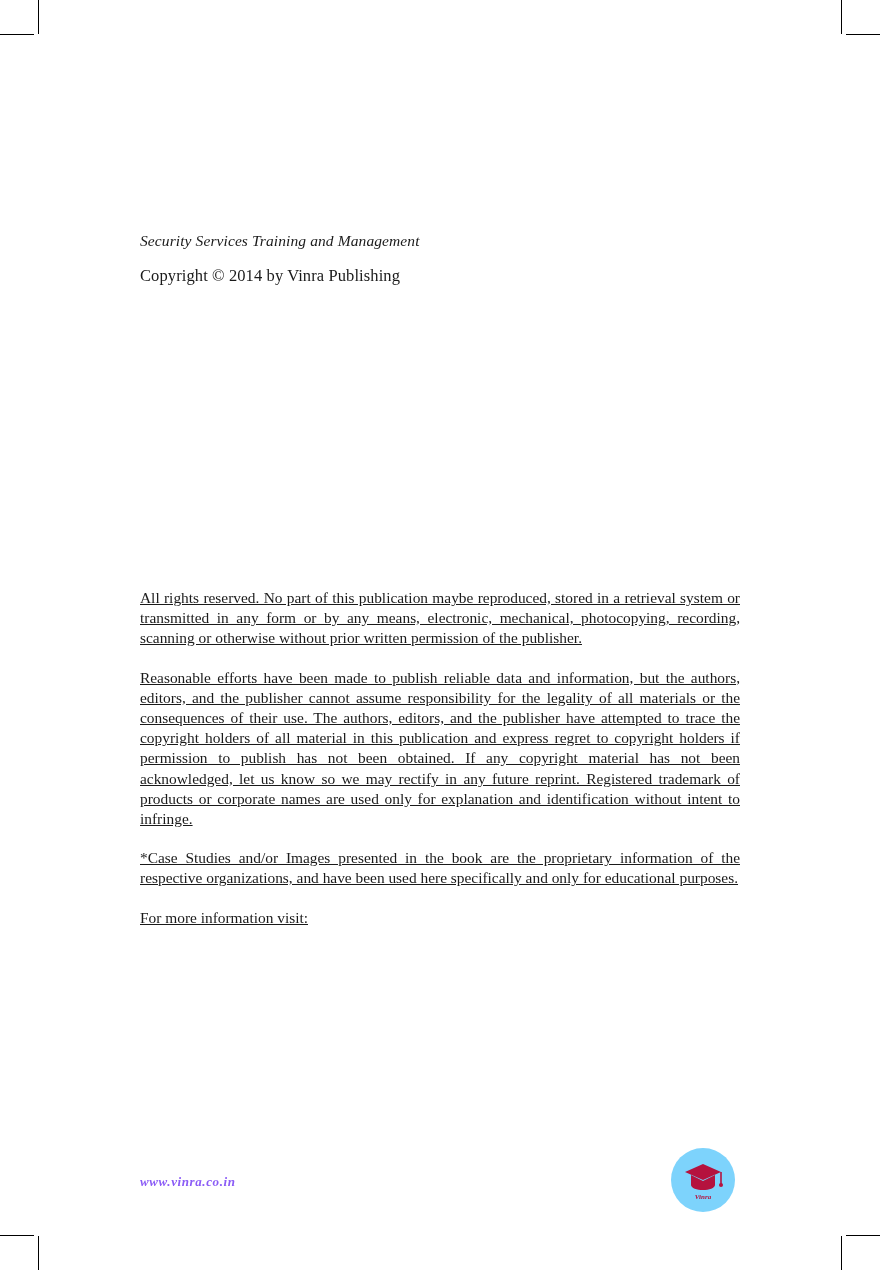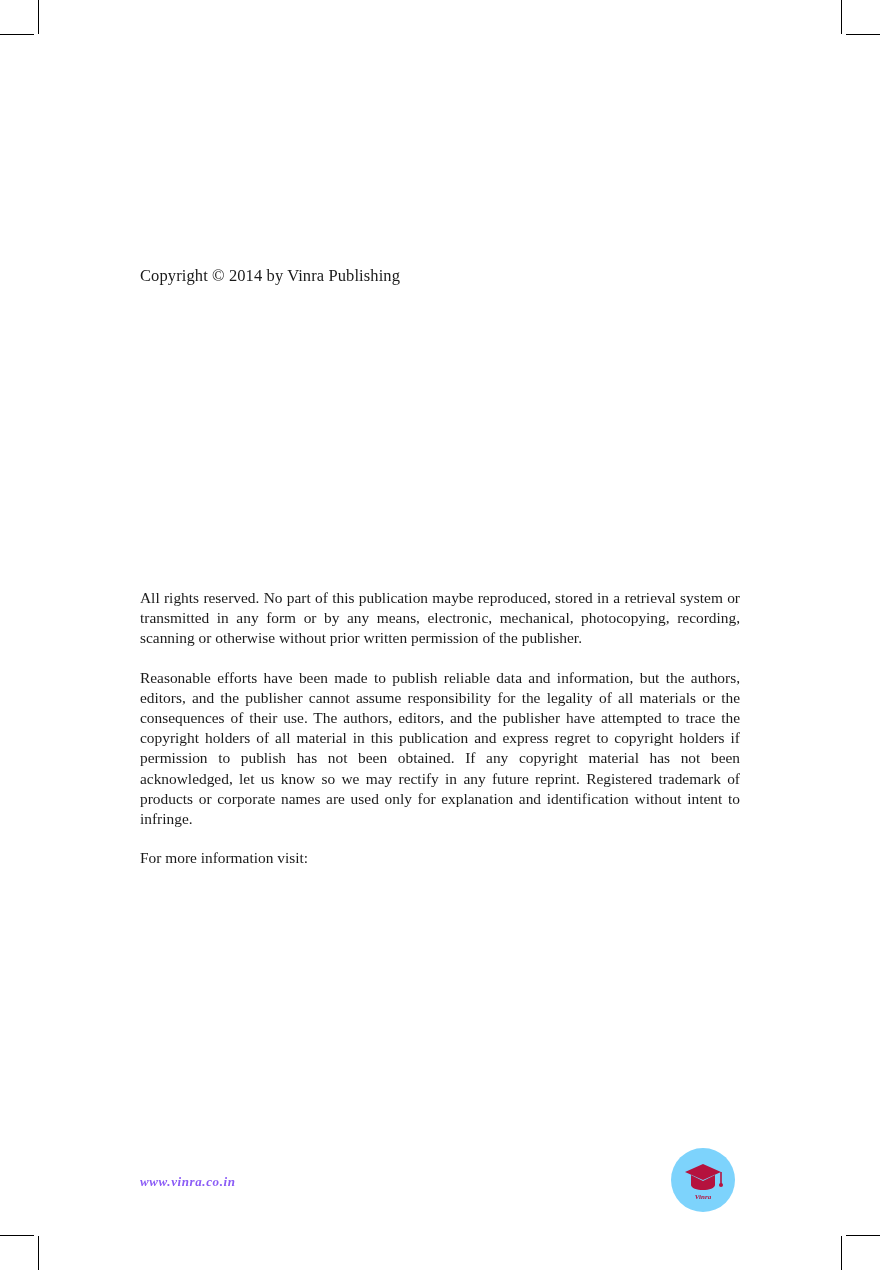--- a/index.html
+++ b/index.html
@@ -60,20 +60,21 @@
     letter-spacing: 0.1px;
     white-space: nowrap;
     text-align: right;
   }
 
   .legal-block {
     position: absolute;
     left: 0;
     top: 588px;
     width: 600px;
+    text-decoration: underline;
   }
 
   .legal-para {
     margin: 0 0 19px 0;
     font-size: 15.4px;
     line-height: 20.2px;
     text-align: justify;
     text-justify: inter-word;
     hyphens: manual;
   }
@@ -112,26 +113,28 @@
 <div class="crop-mark cm-h crop-tl-h"></div>
 <div class="crop-mark cm-v crop-tr-v"></div>
 <div class="crop-mark cm-h crop-tr-h"></div>
 <div class="crop-mark cm-v crop-bl-v"></div>
 <div class="crop-mark cm-h crop-bl-h"></div>
 <div class="crop-mark cm-v crop-br-v"></div>
 <div class="crop-mark cm-h crop-br-h"></div>
 
 <div class="page">
 
+  <div class="book-title">Security Services Training and Management</div>
 
   <div class="copyright-line">Copyright © 2014 by Vinra Publishing</div>
 
   <div class="legal-block">
     <p class="legal-para">All rights reserved. No part of this publication maybe reproduced, stored in a retrieval system or transmitted in any form or by any means, electronic, mechanical, photocopying, recording, scanning or otherwise without prior written permission of the publisher.</p>
     <p class="legal-para">Reasonable efforts have been made to publish reliable data and information, but the authors, editors, and the publisher cannot assume responsibility for the legality of all materials or the consequences of their use. The authors, editors, and the publisher have attempted to trace the copyright holders of all material in this publication and express regret to copyright holders if permission to publish has not been obtained. If any copyright material has not been acknowledged, let us know so we may rectify in any future reprint. Registered trademark of products or corporate names are used only for explanation and identification without intent to infringe.</p>
+    <p class="legal-para">*Case Studies and/or Images presented in the book are the proprietary information of the respective organizations, and have been used here specifically and only for educational purposes.</p>
     <p class="legal-para no-justify">For more information visit:</p>
   </div>
 
 </div>
 
 <div class="footer-url">www.vinra.co.in</div>
 
 <div class="logo">
   <svg width="64" height="64" viewBox="0 0 64 64">
     <path d="M14 24 L32 16 L50 24 L32 32 Z" fill="#b5123e"></path>

